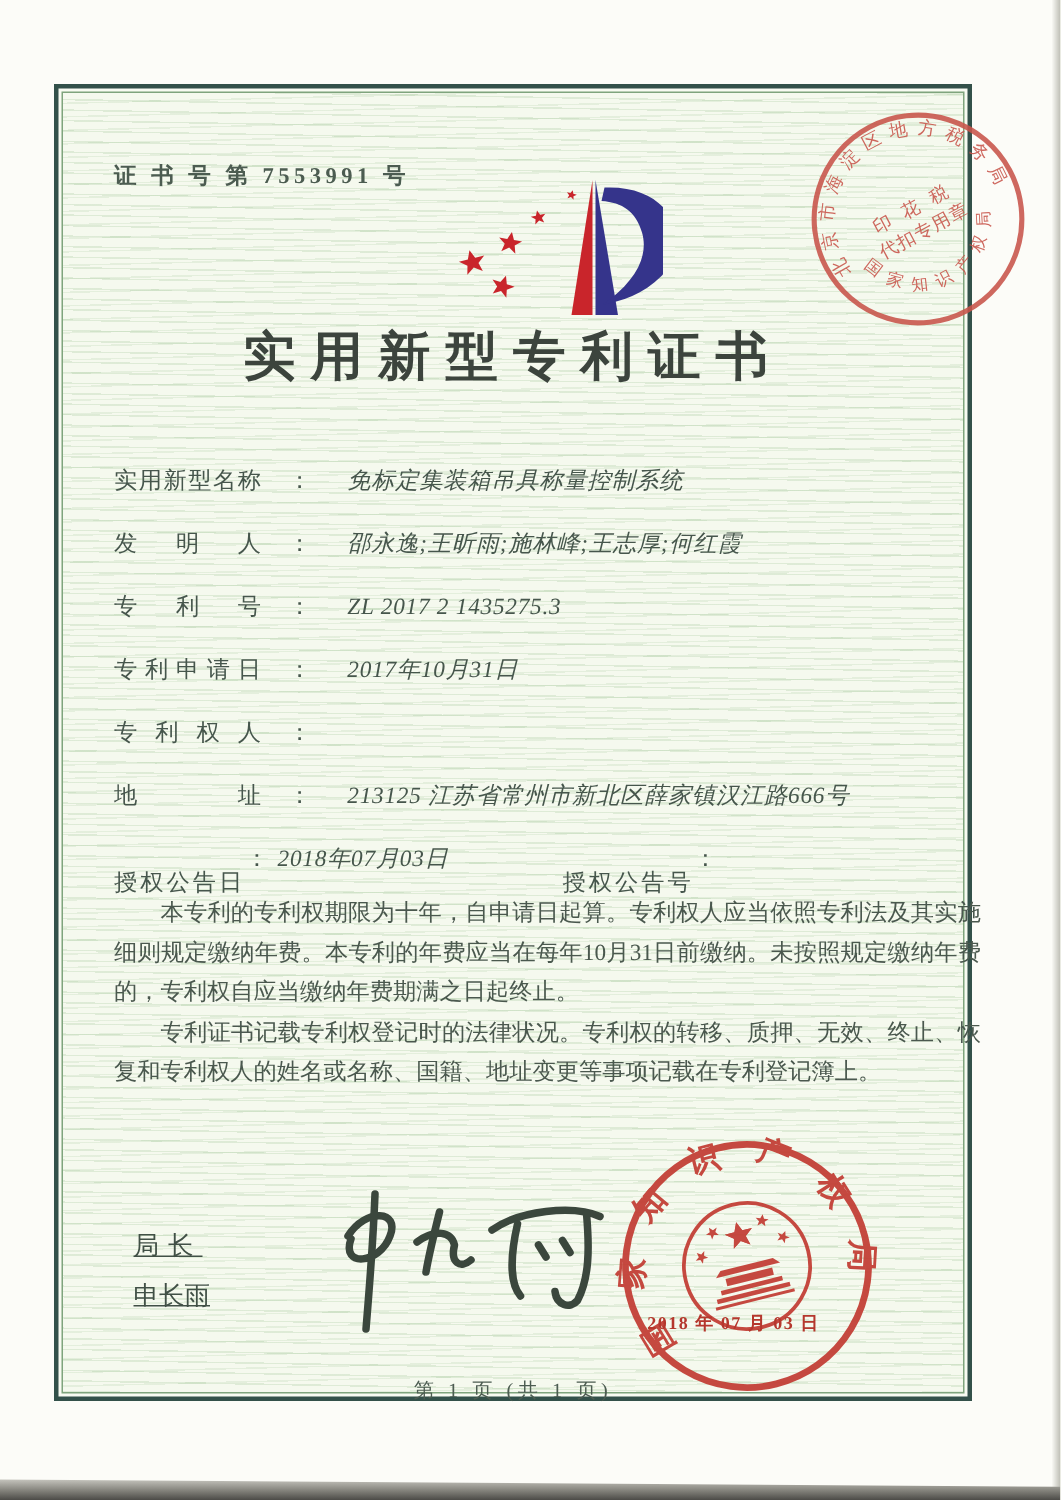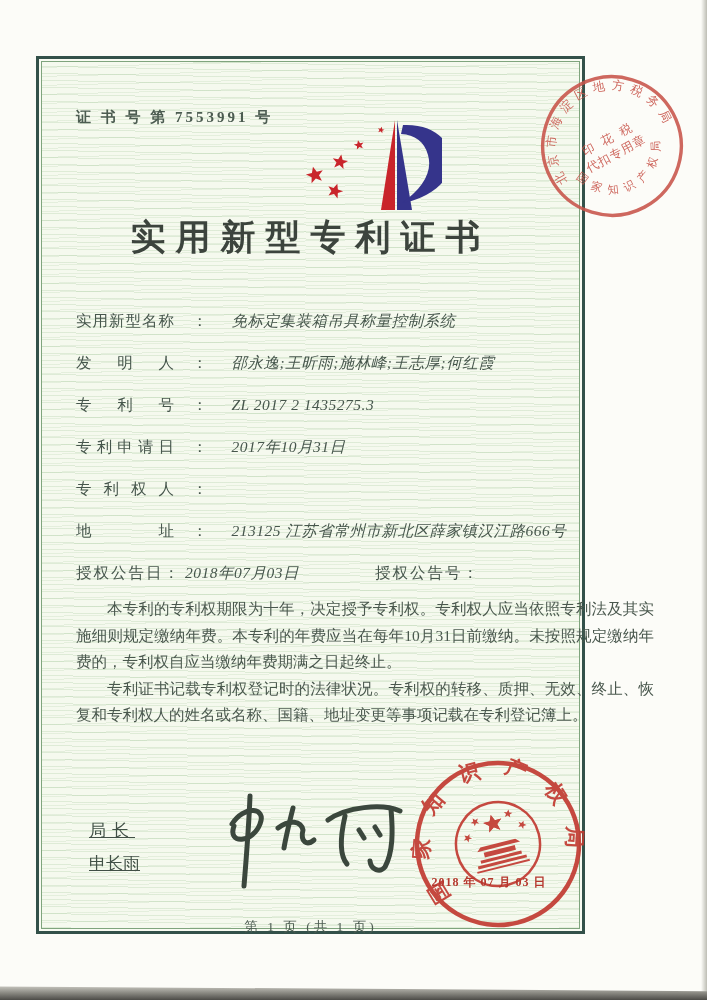--- a/index.html
+++ b/index.html
@@ -8,21 +8,21 @@
     background:#fbfbf6;
     font-family:"Liberation Serif","DejaVu Serif",serif;
   }
   .page{position:absolute;inset:0;background:#fcfcf8;}
   .scan-shadow-right{position:absolute;top:0;right:0;bottom:0;width:6px;
     background:linear-gradient(90deg,rgba(0,0,0,0),#bdbdb4);}
   .scan-shadow-bottom{position:absolute;left:0;right:0;bottom:0;height:16px;
     background:linear-gradient(180deg,#d9d8d1 0%,#8b8a83 55%,#4c4b47 100%);
     clip-path:polygon(0 15%,100% 45%,100% 100%,0 100%);}
   .frame{
-    position:absolute;left:36px;top:56px;width:549px;height:878px;
+    position:absolute;left:36px;top:56px;width:612px;height:878px;
     border:3px solid #33514a;background:#f8fbf2;box-sizing:border-box;
   }
   .frame-inner{
     position:absolute;inset:2px;border:1px solid #7fa47d;
     background-color:#f5f9ee;
     background-image:
       repeating-linear-gradient(1deg, rgba(139,184,129,.22) 0 1px, transparent 1px 7px),
       repeating-linear-gradient(-1.4deg, rgba(139,184,129,.16) 0 1px, transparent 1px 9px);
   }
   .cert-no{
@@ -38,21 +38,21 @@
   .fields{position:absolute;left:34px;top:246px;width:580px;color:#46564c;}
   .field-row{display:flex;align-items:flex-start;margin-bottom:17px;
     font-size:15.5px;line-height:25px;gap:18px;}
   .field-row .lbl{display:inline-block;width:98px;text-align:justify;
     text-align-last:justify;flex:none;}
   .field-row .colon{flex:none;margin-right:6px;}
   .field-row .val{letter-spacing:.5px;font-style:italic;}
   .combo{display:flex;}
   .combo .grp{display:flex;}
   .combo .grp.right{margin-left:58px;}
-  .combo .grp .lbl2{flex:none;letter-spacing:2px;}
+  .combo .grp .lbl2{flex:none;letter-spacing:2px;margin-top:16px;}
   .body-text{
     position:absolute;left:34px;top:534px;width:578px;
     font-size:15.5px;line-height:26.5px;color:#4a584e;text-align:justify;
   }
   .body-text p{margin:0;text-indent:2em;}
   .bureau{position:absolute;left:47px;top:752px;color:#415046;font-size:17px;line-height:33px;text-decoration:underline;}
   .bureau .b-title{letter-spacing:6px;}
   .signature{position:absolute;left:152px;top:728px;width:230px;height:100px;}
   .office-seal{position:absolute;left:368px;top:694px;width:176px;height:176px;opacity:.92;}
   .seal-date{
@@ -147,21 +147,21 @@
             <span class="val">2018年07月03日</span>
           </span>
           <span class="grp right">
             <span class="lbl2">授权公告号</span>
               <span class="colon">：</span>
           </span>
         </div>
       </div>
 
       <div class="body-text">
-        <p>本专利的专利权期限为十年，决定授予专利权。专利权人应当依照专利法及其实施细则规定缴纳年费。本专利的年费应当在每年10月31日前缴纳。未按照规定缴纳年费的，专利权自应当缴纳年费期满之日起终止。</p>
+        <p>本专利的专利权期限为十年，自申请日起算。专利权人应当依照专利法及其实施细则规定缴纳年费。本专利的年费应当在每年10月31日前缴纳。未按照规定缴纳年费的，专利权自应当缴纳年费期满之日起终止。</p>
         <p>专利证书记载专利权登记时的法律状况。专利权的转移、质押、无效、终止、恢复和专利权人的姓名或名称、国籍、地址变更等事项记载在专利登记簿上。</p>
       </div>
 
       <div class="bureau">
         <div class="b-title">局长</div>
         <div class="b-name">申长雨</div>
       </div>
 
       <svg class="signature" viewBox="0 0 230 100">
         <g fill="none" stroke="#3b473d" stroke-width="5" stroke-linecap="round" stroke-linejoin="round">

